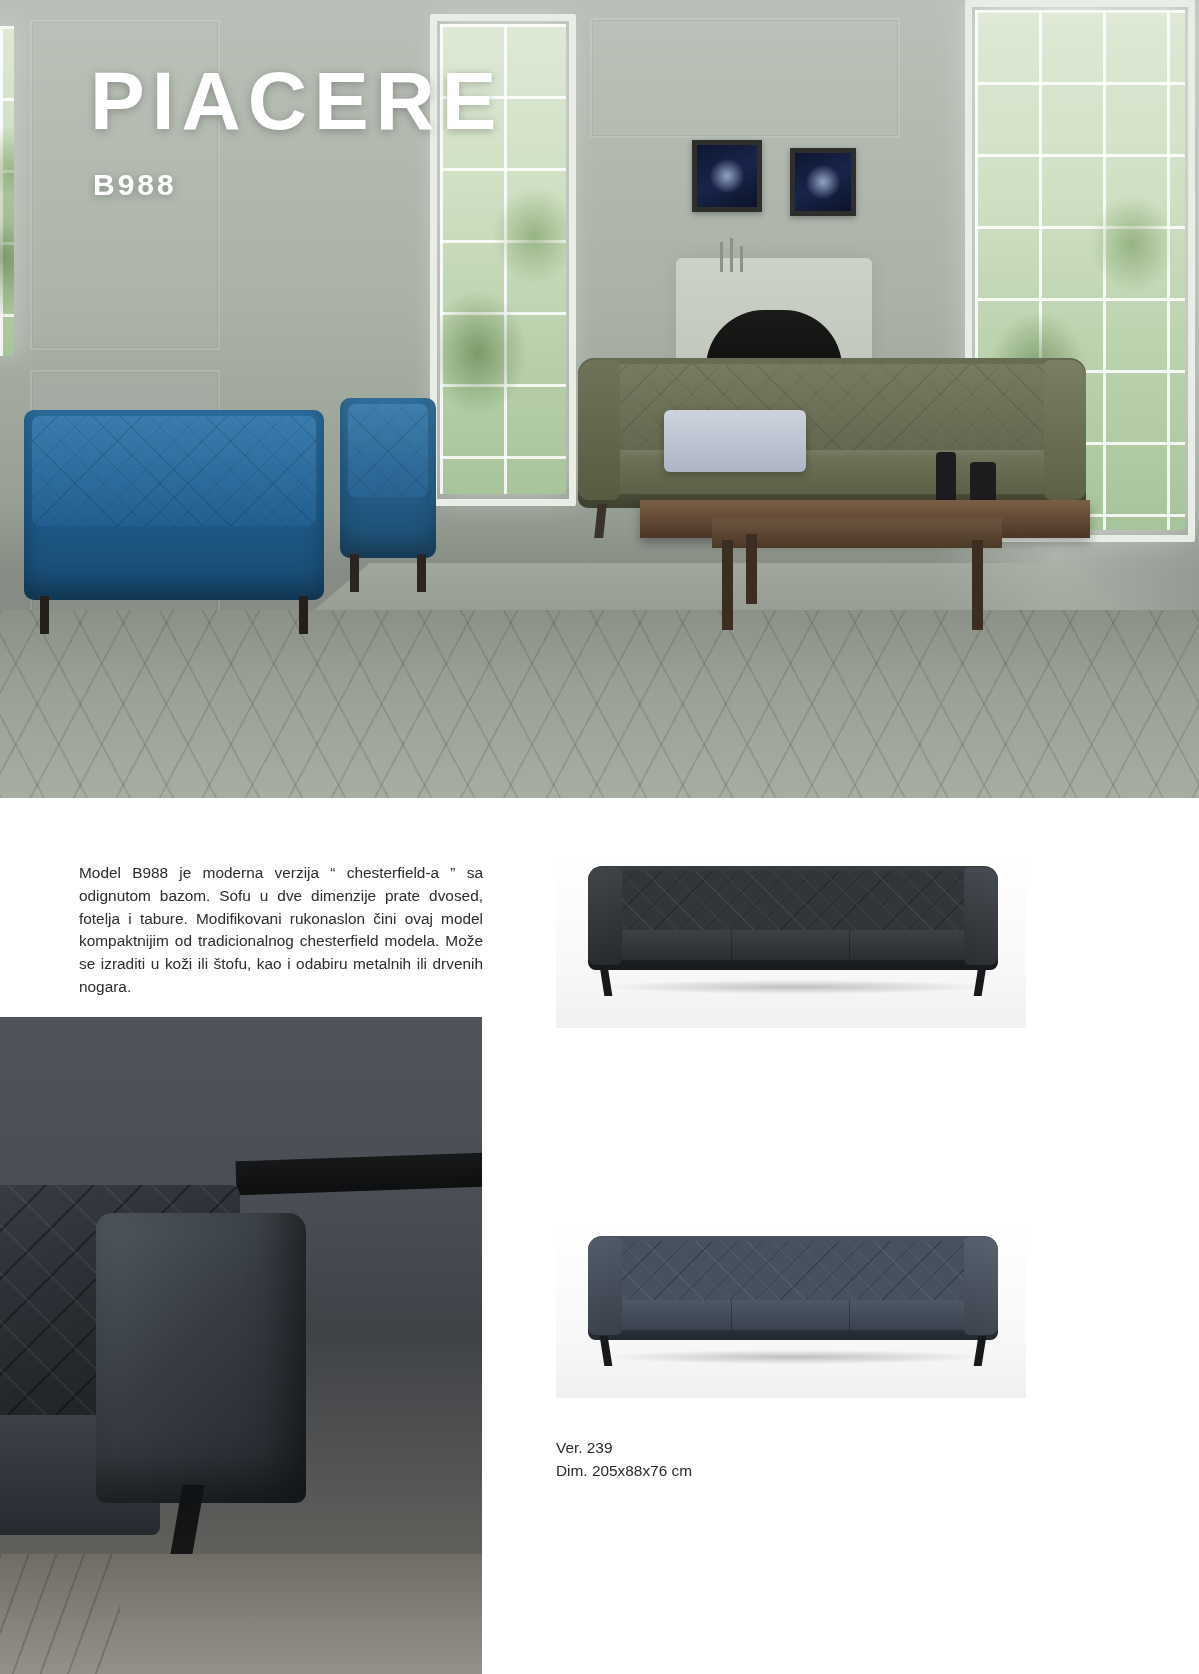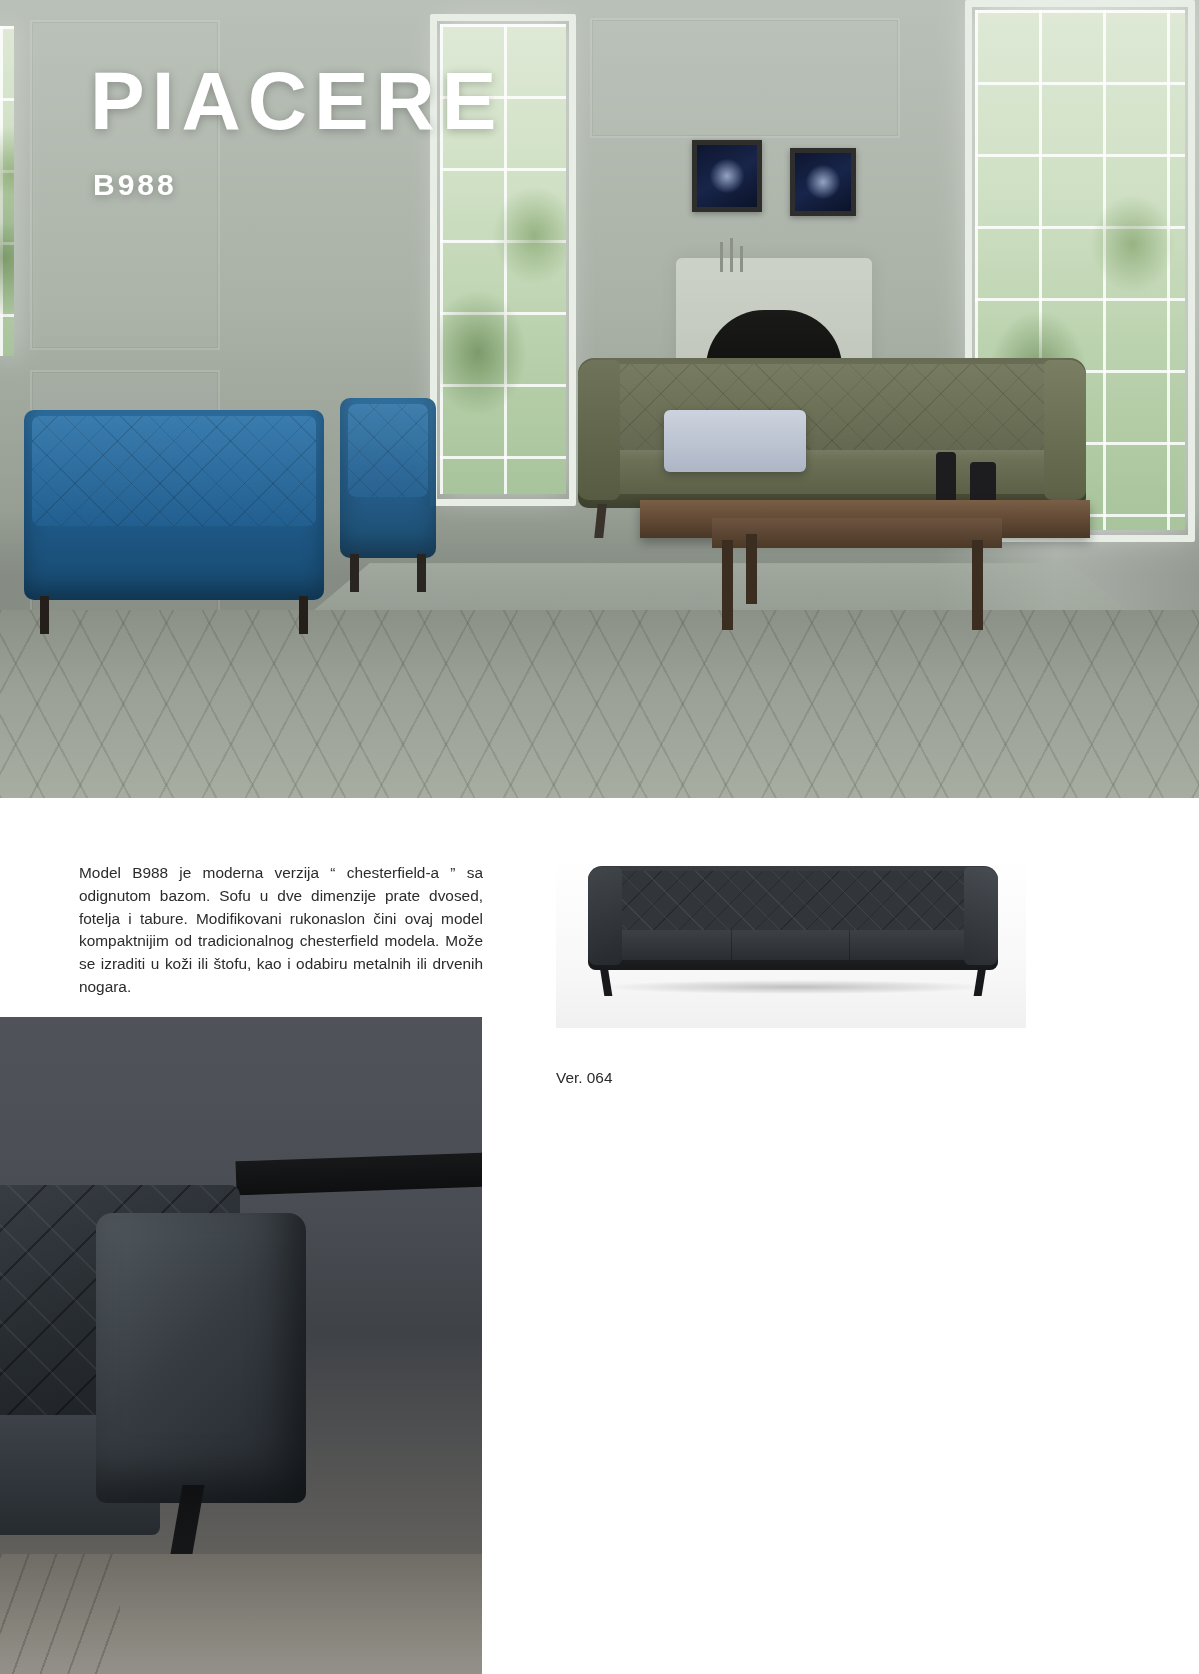--- a/index.html
+++ b/index.html
@@ -451,24 +451,46 @@
           </div>
           <div class="ss-arm-l" style="background:linear-gradient(160deg,#41464b,#262a2e)"></div>
           <div class="ss-arm-r" style="background:linear-gradient(200deg,#474c52,#2a2e32)"></div>
         </div>
         <div class="ss-leg a"></div>
         <div class="ss-leg b"></div>
         <div class="ss-shadow"></div>
       </div>
     </div>
     <div class="prod-caption">
-      <div>Ver. 064</div>
     </div>
   </div>
 
+  <div class="product prod-2">
+    <div class="prod-photo">
+      <div class="sofa-shot">
+        <div class="ss-body" style="background:linear-gradient(180deg,#4b5462 0%,#3c4450 55%,#333a45 100%)">
+          <div class="ss-back" style="background-color:#47505e"></div>
+          <div class="ss-seat" style="background:linear-gradient(180deg,#4e5765,#3a424e)">
+            <i style="left:0"></i>
+              <i style="left:33%"></i>
+              <i style="left:66%;border-right:none"></i>
+          </div>
+          <div class="ss-arm-l" style="background:linear-gradient(160deg,#525c6a,#383f4a)"></div>
+          <div class="ss-arm-r" style="background:linear-gradient(200deg,#58626f,#3b434e)"></div>
+        </div>
+        <div class="ss-leg a"></div>
+        <div class="ss-leg b"></div>
+        <div class="ss-shadow"></div>
+      </div>
+    </div>
+    <div class="prod-caption">
+      <div>Ver. 239</div>
+      <div>Dim. 205x88x76 cm</div>
+    </div>
+  </div>
 
   <div class="detail-photo">
     <div class="dp-bg"></div>
     <div class="dp-beam"></div>
     <div class="dp-sofa">
       <div class="dp-back"></div>
       <div class="dp-seat"></div>
       <div class="dp-arm"></div>
       <div class="dp-leg"></div>
     </div>

